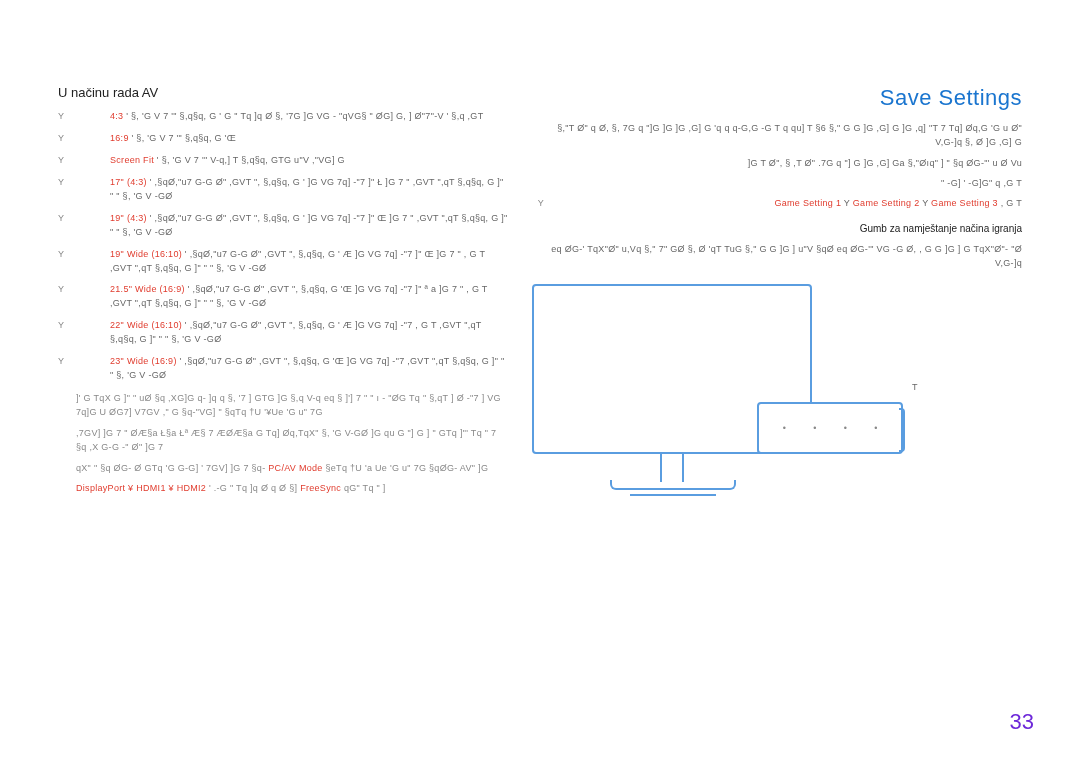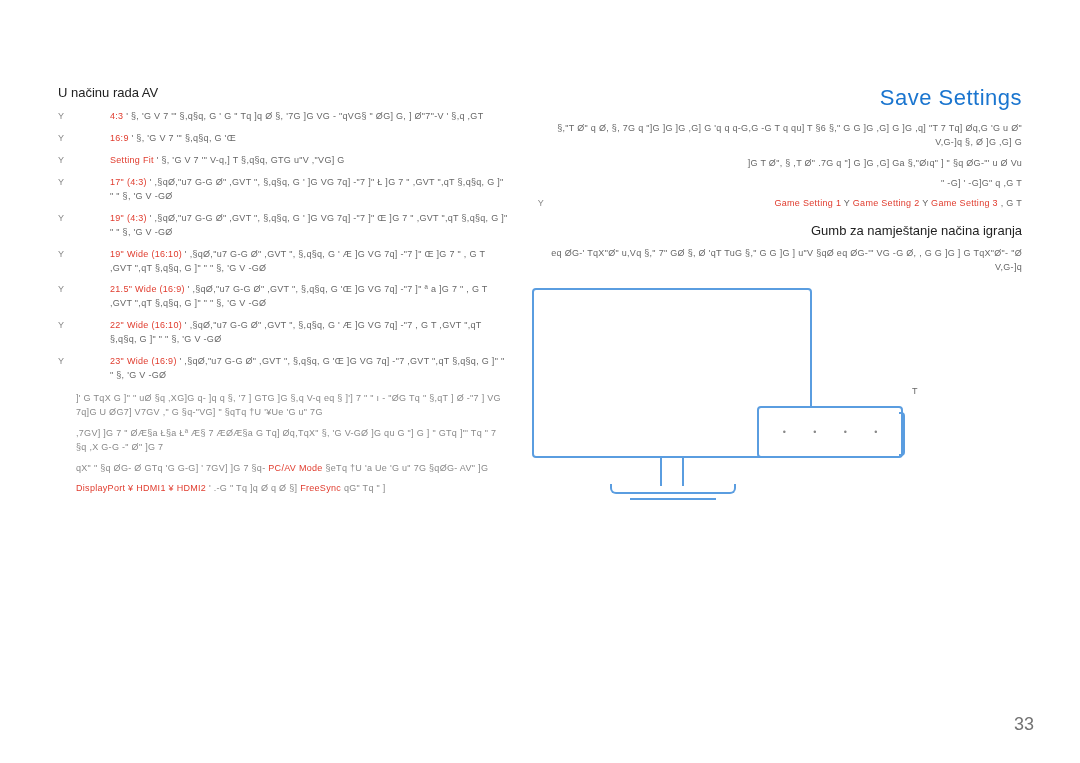--- a/index.html
+++ b/index.html
@@ -51,21 +51,21 @@
     color: #666;
     letter-spacing: 0.3px;
     margin-bottom: 6px;
   }
   .indented-block {
     margin-left: 18px;
     margin-top: 8px;
   }
   .indented-block .body-text { color: #888; }
   .sub-heading {
-    font-size: 13px;
+    font-size: 10px;
     font-weight: 400;
     color: #222;
     margin: 12px 0 8px 0;
   }
   .inline-red { color: #e03c2e; }
 
   
   .monitor-wrap {
     margin-top: 14px;
     position: relative;
@@ -131,42 +131,42 @@
   .t-label {
     position: absolute;
     top: 98px; left: 380px;
     font-size: 9px;
     color: #666;
   }
   .page-number {
     position: absolute;
     bottom: 28px;
     right: 46px;
-    font-size: 18px;
-    color: #737373;
+    font-size: 22px;
+    color: #6d28d9;
   }
 </style>
 </head>
 <body>
 
 <div class="columns">
   <div class="col-left">
     <div class="section-heading">U načinu rada AV</div>
 
     <div class="bullet-item">
       <div class="bullet-dot">Y</div>
       <div class="bullet-text"><span class="ratio">4:3</span> <span>' §, 'G V 7 '" §,q§q, G ' G " Tq ]q Ø §, '7G ]G VG - "qVG§ " ØG] G, ] Ø"7"-V ' §,q ,GT</span></div>
     </div>
     <div class="bullet-item">
       <div class="bullet-dot">Y</div>
       <div class="bullet-text"><span class="ratio">16:9</span> <span>' §, 'G V 7 '" §,q§q, G 'Œ</span></div>
     </div>
     <div class="bullet-item">
       <div class="bullet-dot">Y</div>
-      <div class="bullet-text"><span class="ratio">Setting Fit</span> <span>' §, 'G V 7 '" V-q,] T §,q§q, GTG u"V ,"VG] G</span></div>
+      <div class="bullet-text"><span class="ratio">Screen Fit</span> <span>' §, 'G V 7 '" V-q,] T §,q§q, GTG u"V ,"VG] G</span></div>
     </div>
     <div class="bullet-item">
       <div class="bullet-dot">Y</div>
       <div class="bullet-text"><span class="ratio">17" (4:3)</span> <span>' ,§qØ,"u7 G-G Ø" ,GVT ", §,q§q, G ' ]G VG 7q] -"7 ]" Ł ]G 7 " ,GVT ",qT §,q§q, G ]" " " §, 'G V -GØ</span></div>
     </div>
     <div class="bullet-item">
       <div class="bullet-dot">Y</div>
       <div class="bullet-text"><span class="ratio">19" (4:3)</span> <span>' ,§qØ,"u7 G-G Ø" ,GVT ", §,q§q, G ' ]G VG 7q] -"7 ]" Œ ]G 7 " ,GVT ",qT §,q§q, G ]" " " §, 'G V -GØ</span></div>
     </div>
     <div class="bullet-item">

